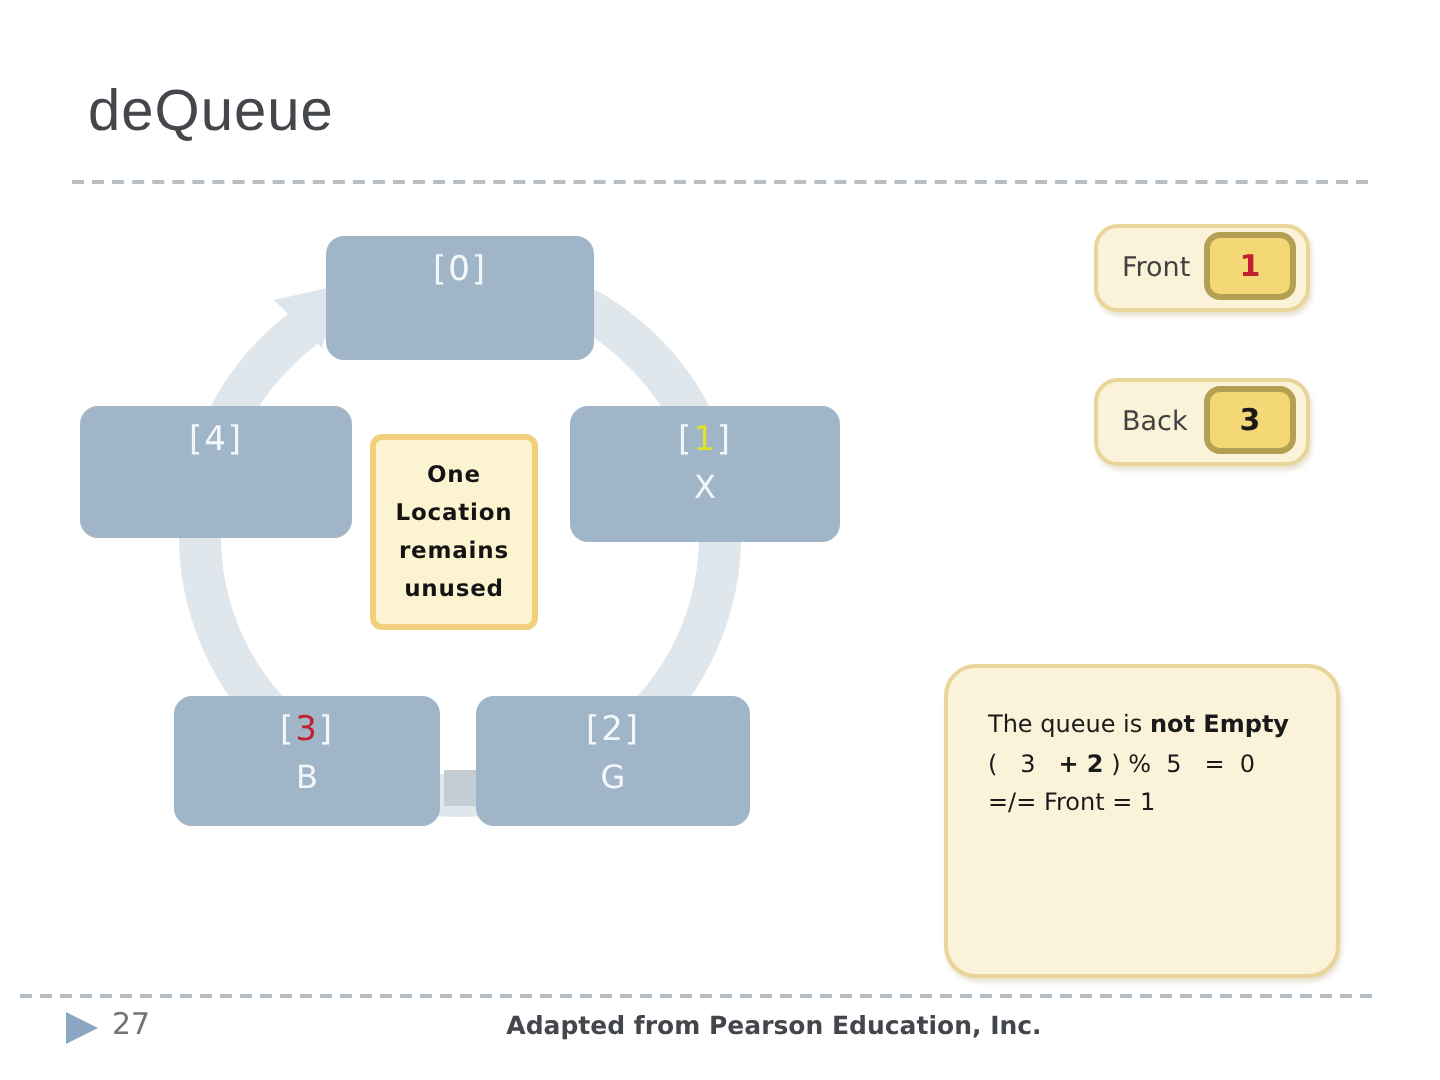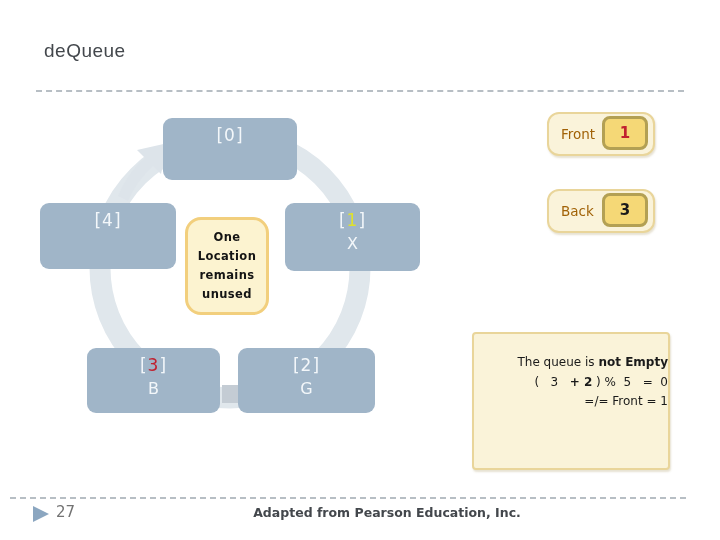--- a/index.html
+++ b/index.html
@@ -2,21 +2,21 @@
 <html><head>
 <meta charset="utf-8">
 <style>
   html,body{margin:0;padding:0;background:#ffffff;}
   body{width:720px;height:540px;position:relative;overflow:hidden;
        font-family:"DejaVu Sans","Liberation Sans",sans-serif;}
   .abs{position:absolute;}
 
   
   .title{left:44px;top:40px;font-family:"Liberation Sans",sans-serif;
-         font-size:19px;color:#43474c;letter-spacing:.5px;}
+         font-size:29px;color:#43474c;letter-spacing:.5px;}
   .rule-top{left:36px;top:90px;width:648px;border-top:2px dashed #b7bec4;}
   .rule-bottom{left:10px;top:497px;width:676px;border-top:2px dashed #b7bec4;}
 
   
   .ring-svg{left:0;top:0;z-index:1;}
 
   .gap-seg{left:222px;top:385px;width:16px;height:18px;background:#c4ccd4;z-index:2;}
 
   
   .cell{background:#a0b5c8;border-radius:9px;z-index:3;color:#f3f7fa;
@@ -27,44 +27,44 @@
   .cell-4{left:40px; top:203px;width:136px;height:66px;}
   .cell-1{left:285px;top:203px;width:135px;height:68px;}
   .cell-3{left:87px; top:348px;width:133px;height:65px;}
   .cell-2{left:238px;top:348px;width:137px;height:65px;}
   .digit-white{color:#f3f7fa;}
   .digit-yellow{color:#dfe12d;}
   .digit-red{color:#c0212f;}
 
   
   .center-note{left:185px;top:217px;width:84px;height:98px;background:#fcf3d0;
-               border:3px solid #f2cf7d;border-radius:16px;box-sizing:border-box;
+               border:3px solid #f2cf7d;border-radius:6px;box-sizing:border-box;
                z-index:4;display:flex;align-items:center;justify-content:center;
                font-size:11.5px;font-weight:bold;color:#141414;line-height:19px;
                text-align:center;white-space:pre-line;letter-spacing:.4px;}
 
   
   .ptr-box{width:108px;height:44px;background:#faf3da;border:2px solid #e9d59a;
            border-radius:12px;box-sizing:border-box;z-index:5;
            box-shadow:1px 2px 2px rgba(160,140,80,.25);}
   .ptr-front{left:547px;top:112px;}
   .ptr-back{left:547px;top:177px;margin-top:12px;}
   .ptr-label{position:absolute;left:12px;top:0;height:40px;display:flex;
-             align-items:center;font-size:13.5px;color:#a16207;}
+             align-items:center;font-size:13.5px;color:#404040;}
   .ptr-val{position:absolute;right:5px;top:2px;width:46px;height:34px;
            background:#f5d876;border:3px solid #b3a053;border-radius:8px;
            box-sizing:border-box;display:flex;align-items:center;justify-content:center;
            font-size:15px;font-weight:bold;}
   .val-red{color:#c0212f;}
   .val-black{color:#1a1a1a;}
 
   
-  .note-box{left:472px;top:332px;width:198px;height:138px;background:#faf3d9;
-            border:2px solid #e9d59a;border-radius:4px;box-sizing:border-box;
-            z-index:5;padding:19px 0 0 20px;box-shadow:1px 2px 2px rgba(160,140,80,.25);text-align:right;}
+  .note-box{left:472px;top:332px;width:198px;height:157px;background:#faf3d9;
+            border:2px solid #e9d59a;border-radius:16px;box-sizing:border-box;
+            z-index:5;padding:19px 0 0 20px;box-shadow:1px 2px 2px rgba(160,140,80,.25);}
   .note-line{font-size:12px;color:#1a1a1a;line-height:19.5px;white-space:pre;}
   .note-line b{font-weight:bold;}
 
   
   .pg-triangle{left:33px;top:506px;width:0;height:0;border-left:16px solid #8ba6c0;
                border-top:8px solid transparent;border-bottom:8px solid transparent;}
   .pg-num{left:56px;top:503px;font-size:15px;color:#737373;}
   .credit{left:0;top:505px;width:774px;text-align:center;font-size:12.5px;
           font-weight:bold;color:#43474c;}
 </style>

